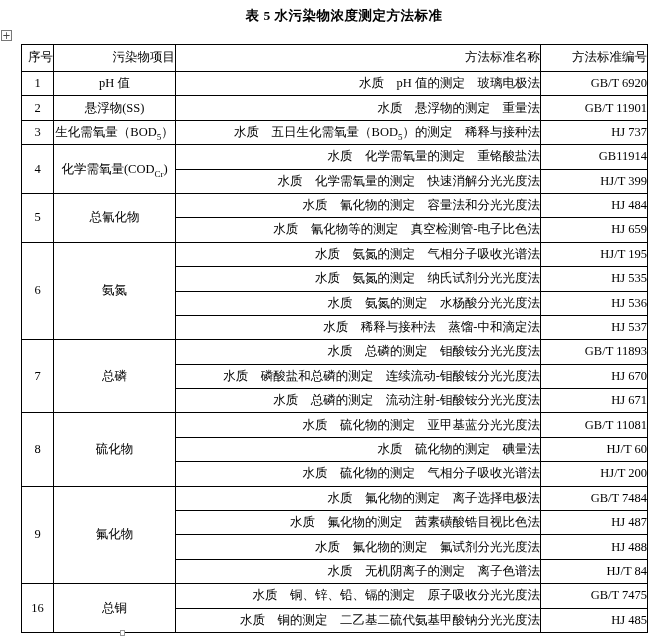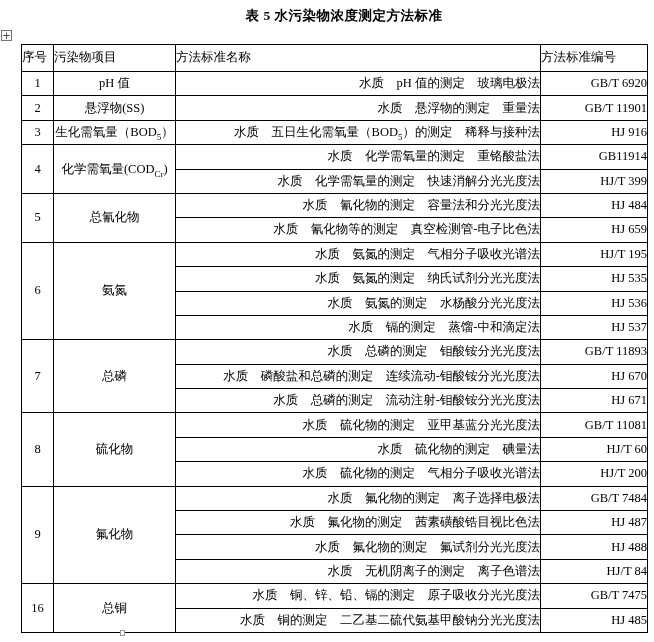--- a/index.html
+++ b/index.html
@@ -25,21 +25,21 @@
   table.std {
     position:absolute; left:21px; top:44px; width:627px; height:589px;
     border-collapse:collapse; table-layout:fixed;
   }
   table.std th, table.std td {
     border:1px solid #000; padding:0; font-size:12.5px; font-weight:normal;
     line-height:1.05; white-space:nowrap; overflow:hidden; vertical-align:middle;
   }
   thead tr { height:27px; }
   tbody tr { height:23.4px; }
-  th { text-align:left; }
+  th { text-align:right; }
   td.seq, td.pollutant { text-align:center; }
   td.mname, td.code { text-align:right; padding-left:4px; }
   sub { font-size:9px; line-height:0; }
 </style>
 </head>
 <body>
 
 <div class="page">
   <div class="doc-title">表 5 水污染物浓度测定方法标准</div>
 
@@ -70,21 +70,21 @@
         <tr>
           <td class="seq"><span>2</span></td>
           <td class="pollutant"><span>悬浮物(SS)</span></td>
           <td class="mname"><span>水质　悬浮物的测定　重量法</span></td>
           <td class="code"><span>GB/T 11901</span></td>
         </tr>
         <tr>
           <td class="seq"><span>3</span></td>
           <td class="pollutant"><span>生化需氧量（BOD</span><sub>5</sub><span>）</span></td>
           <td class="mname"><span>水质　五日生化需氧量（BOD</span><sub>5</sub><span>）的测定　稀释与接种法</span></td>
-          <td class="code"><span>HJ 916</span></td>
+          <td class="code"><span>HJ 737</span></td>
         </tr>
         <tr>
           <td class="seq" rowspan="2"><span>4</span></td>
           <td class="pollutant" rowspan="2"><span>化学需氧量(COD</span><sub>Cr</sub><span>)</span></td>
           <td class="mname"><span>水质　化学需氧量的测定　重铬酸盐法</span></td>
           <td class="code"><span>GB11914</span></td>
         </tr>
         <tr>
           <td class="mname"><span>水质　化学需氧量的测定　快速消解分光光度法</span></td>
           <td class="code"><span>HJ/T 399</span></td>
@@ -107,21 +107,21 @@
         </tr>
         <tr>
           <td class="mname"><span>水质　氨氮的测定　纳氏试剂分光光度法</span></td>
           <td class="code"><span>HJ 535</span></td>
         </tr>
         <tr>
           <td class="mname"><span>水质　氨氮的测定　水杨酸分光光度法</span></td>
           <td class="code"><span>HJ 536</span></td>
         </tr>
         <tr>
-          <td class="mname"><span>水质　镉的测定　蒸馏-中和滴定法</span></td>
+          <td class="mname"><span>水质　稀释与接种法　蒸馏-中和滴定法</span></td>
           <td class="code"><span>HJ 537</span></td>
         </tr>
         <tr>
           <td class="seq" rowspan="3"><span>7</span></td>
           <td class="pollutant" rowspan="3"><span>总磷</span></td>
           <td class="mname"><span>水质　总磷的测定　钼酸铵分光光度法</span></td>
           <td class="code"><span>GB/T 11893</span></td>
         </tr>
         <tr>
           <td class="mname"><span>水质　磷酸盐和总磷的测定　连续流动-钼酸铵分光光度法</span></td>

